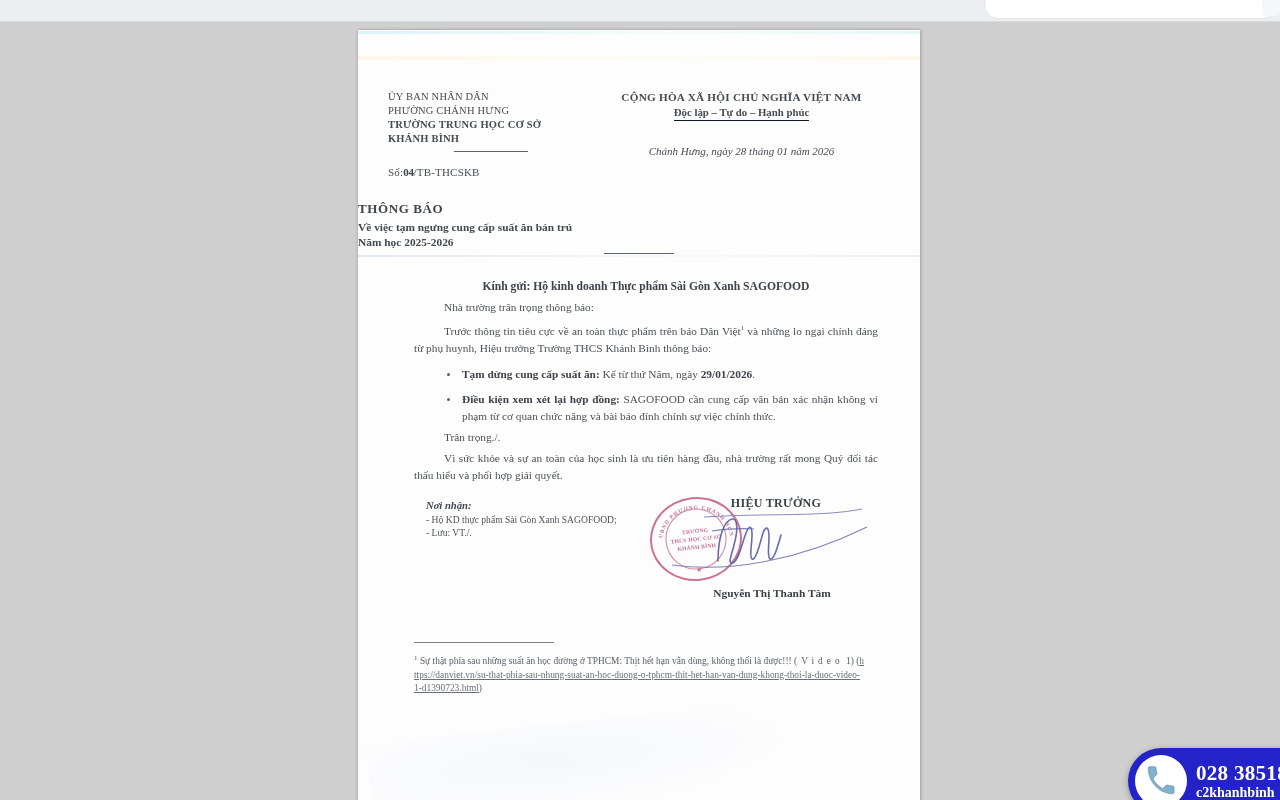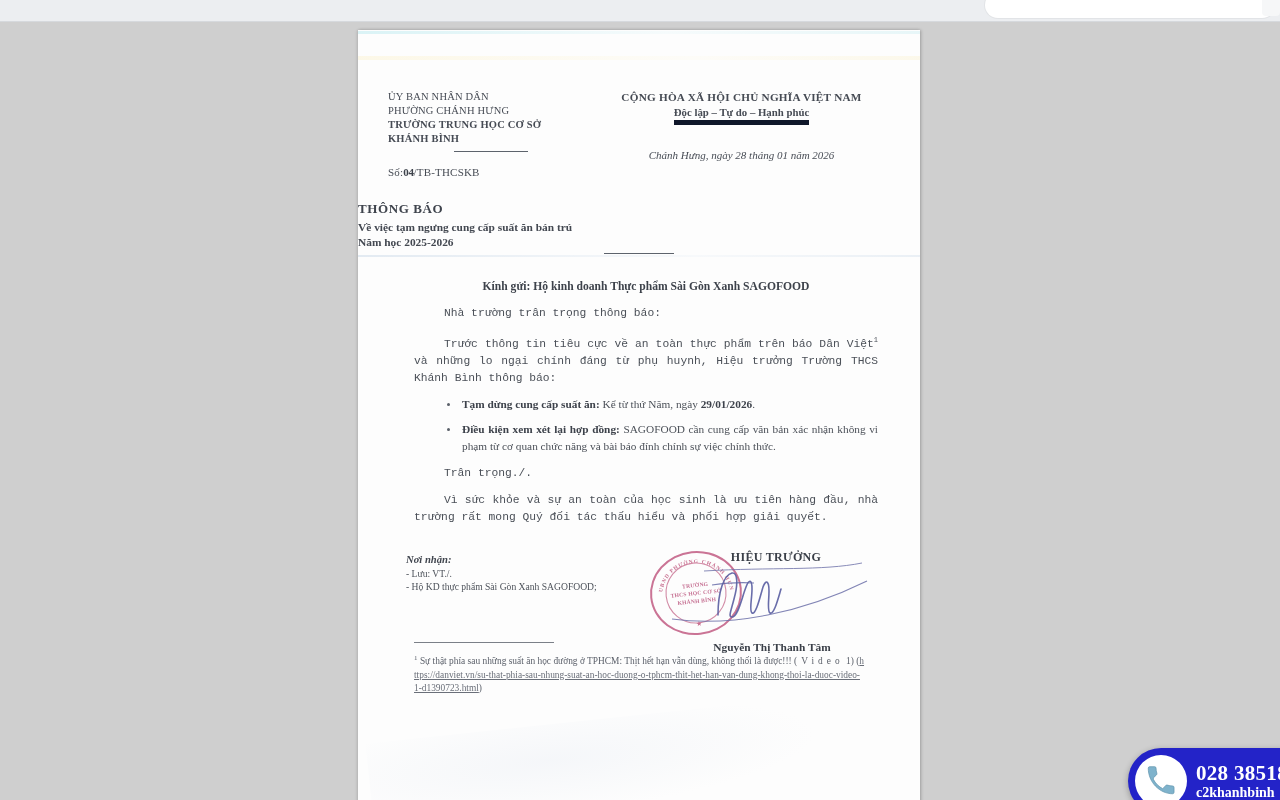--- a/index.html
+++ b/index.html
@@ -134,21 +134,21 @@
   .lh-right .r1 {
     font-weight: 700;
     letter-spacing: .25px;
     font-size: 11.2px;
   }
   .lh-right .r2 {
     font-weight: 700;
     font-size: 10.8px;
     margin-top: 3px;
     display: inline-block;
-    border-bottom: 5px solid #0f172a;
+    border-bottom: 1px solid #0f172a;
     padding-bottom: 2px;
   }
   .date-line {
     margin-top: 24px;
     font-style: italic;
     font-size: 11px;
     font-weight: 400;
     color: #474c55;
   }
 
@@ -189,23 +189,22 @@
     color: #4b5058;
   }
   .recipient {
     margin-top: 24px;
     text-align: center;
     font-weight: 700;
     font-size: 11.6px;
     color: #3d424b;
   }
   .para {
-    margin-top: 10px;
+    margin-top: 4px;
     text-indent: 30px;
-    font-family: Liberation Mono, monospace;
   }
   .bullets {
     margin: 9px 0 0 0;
     padding: 0 0 0 30px;
     list-style: none;
   }
   .bullets li {
     position: relative;
     margin-top: 8px;
     padding-left: 18px;
@@ -217,22 +216,22 @@
     left: 3px; top: 7px;
     width: 3px; height: 3px;
     border-radius: 50%;
     background: #5a6069;
   }
   .b { font-weight: 700; color: #3d424b; }
 
   
   .sig-zone {
     position: relative;
-    margin-top: 28px;
-    padding: 0 42px 0 48px;
+    margin-top: 16px;
+    padding: 0 42px 0 68px;
     box-sizing: border-box;
     min-height: 120px;
   }
   .noi-nhan-title {
     font-weight: 700;
     font-style: italic;
     font-size: 10.6px;
     color: #40454e;
   }
   .noi-nhan-list {
@@ -444,22 +443,22 @@
           </li>
         </ul>
 
         <div class="para">Trân trọng./.</div>
         <div class="para">Vì sức khỏe và sự an toàn của học sinh là ưu tiên hàng đầu, nhà trường rất mong Quý đối tác thấu hiểu và phối hợp giải quyết.</div>
       </div>
 
       <div class="sig-zone">
         <div class="noi-nhan-title">Nơi nhận:</div>
         <div class="noi-nhan-list">
+          <div>- Hộ KD thực phẩm Sài Gòn Xanh SAGOFOOD;</div>
           <div>- Lưu: VT./.</div>
-          <div>- Hộ KD thực phẩm Sài Gòn Xanh SAGOFOOD;</div>
         </div>
 
         <div class="sig-right">
           <div class="sig-title">HIỆU TRƯỞNG</div>
 
           <div class="sig-space">
 
             <div class="seal">
               <svg class="seal-arc" viewBox="0 0 88 80">
                 <defs>

